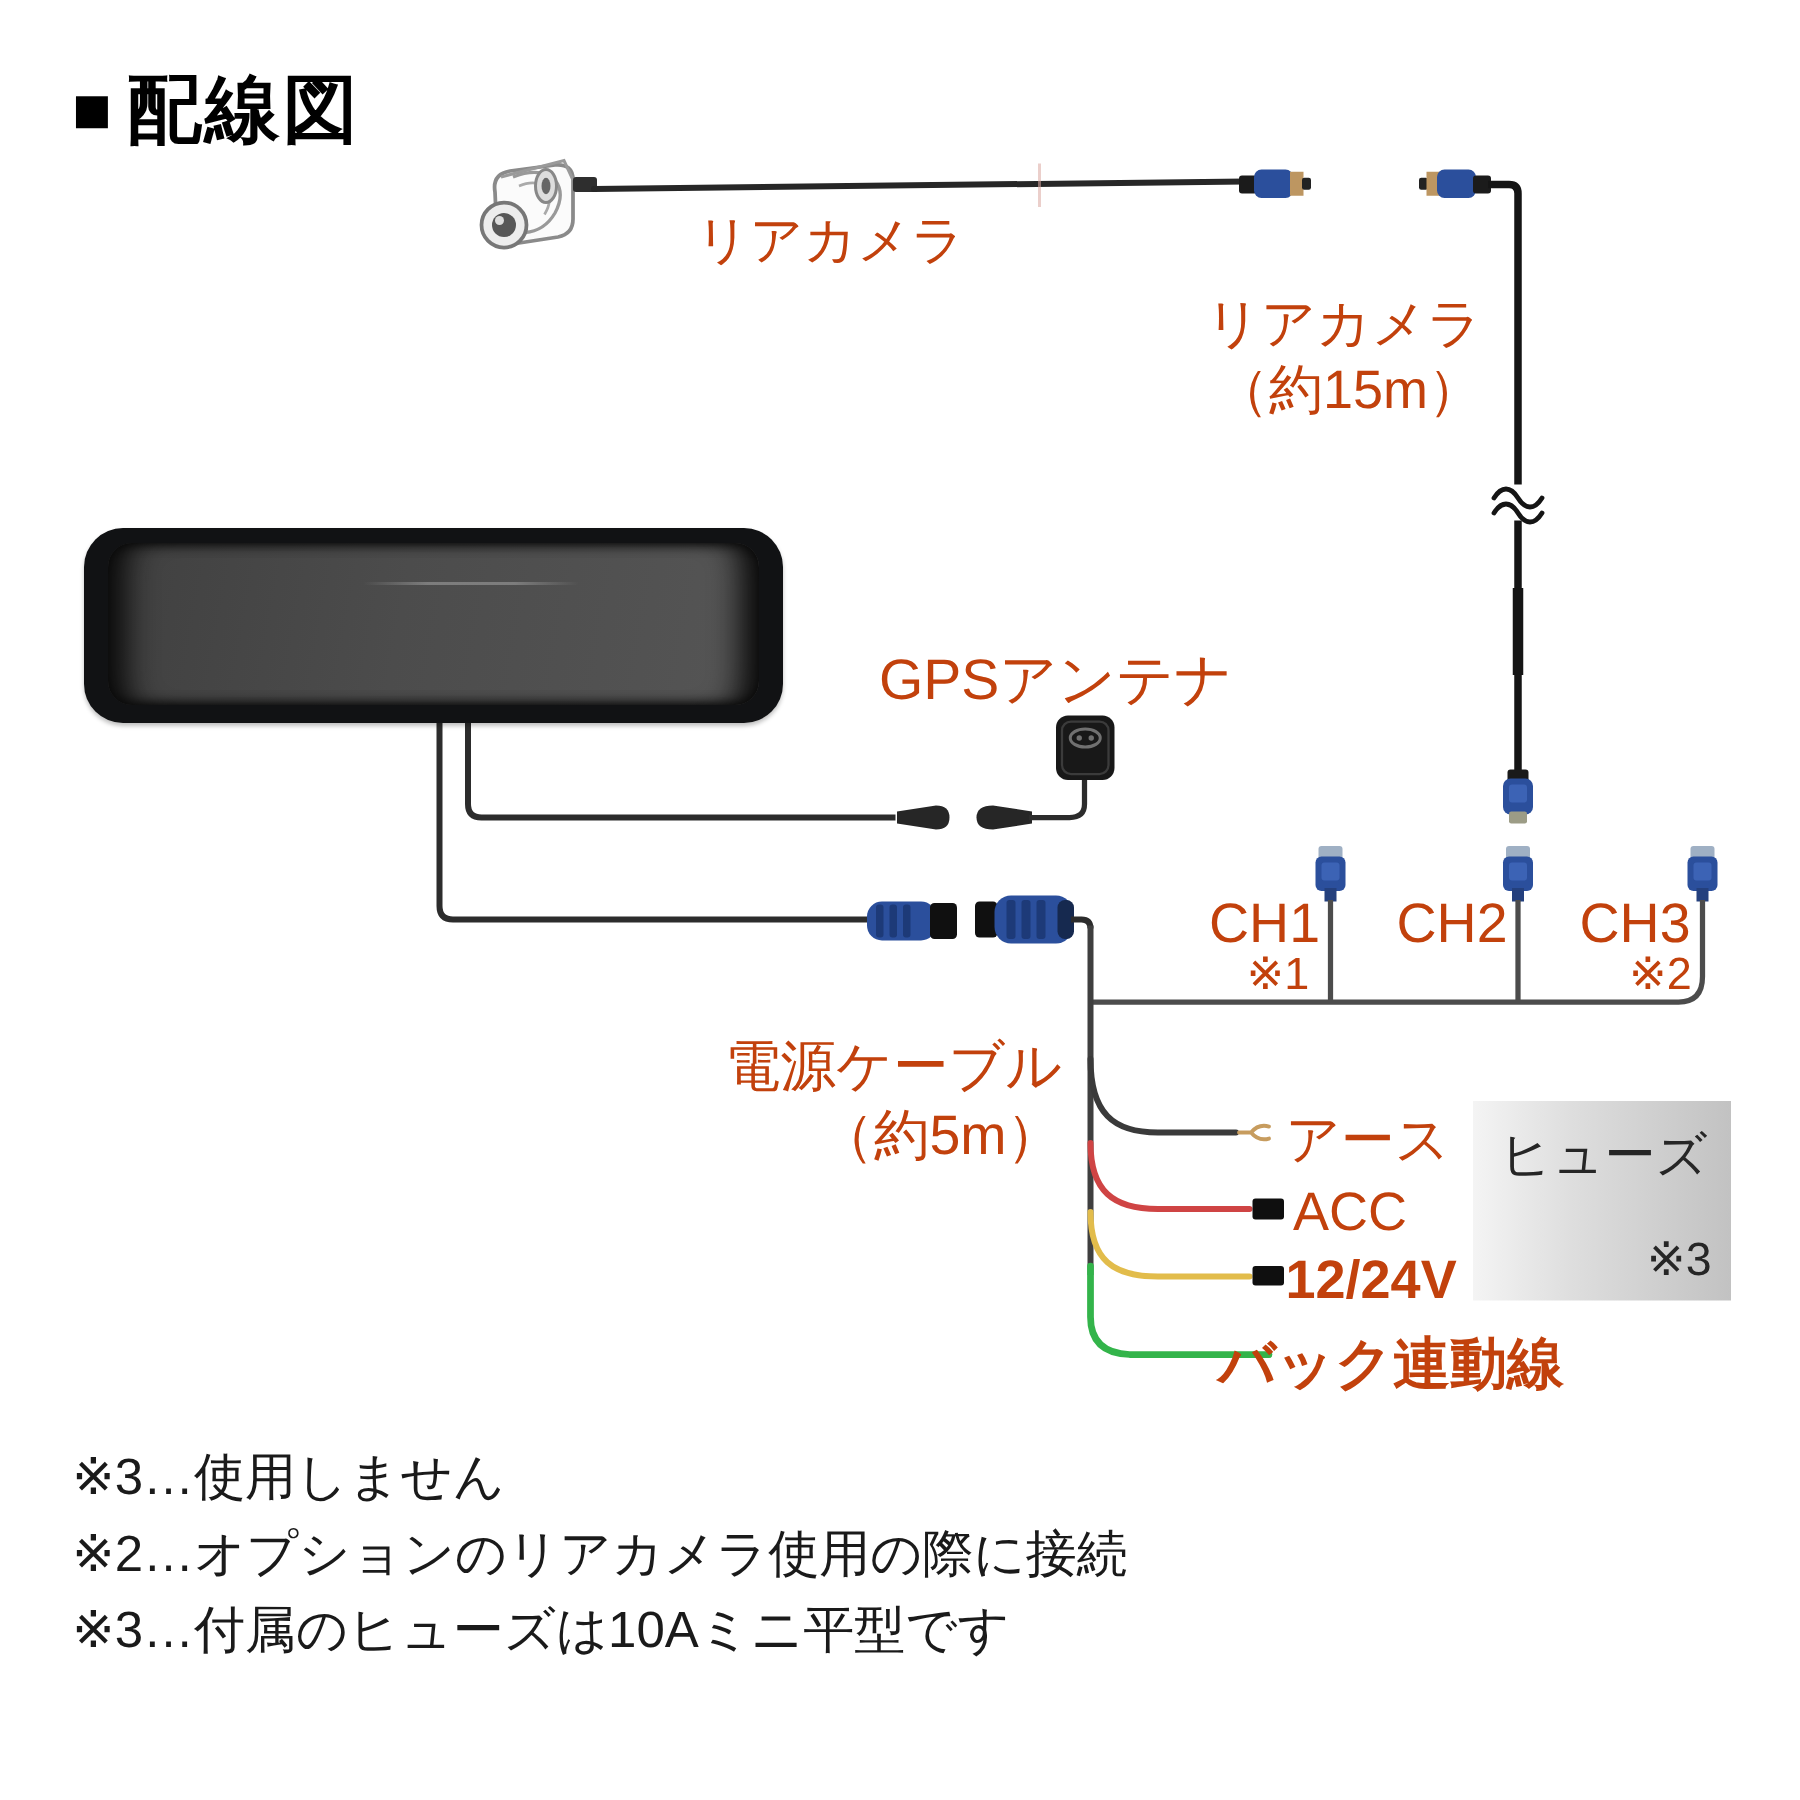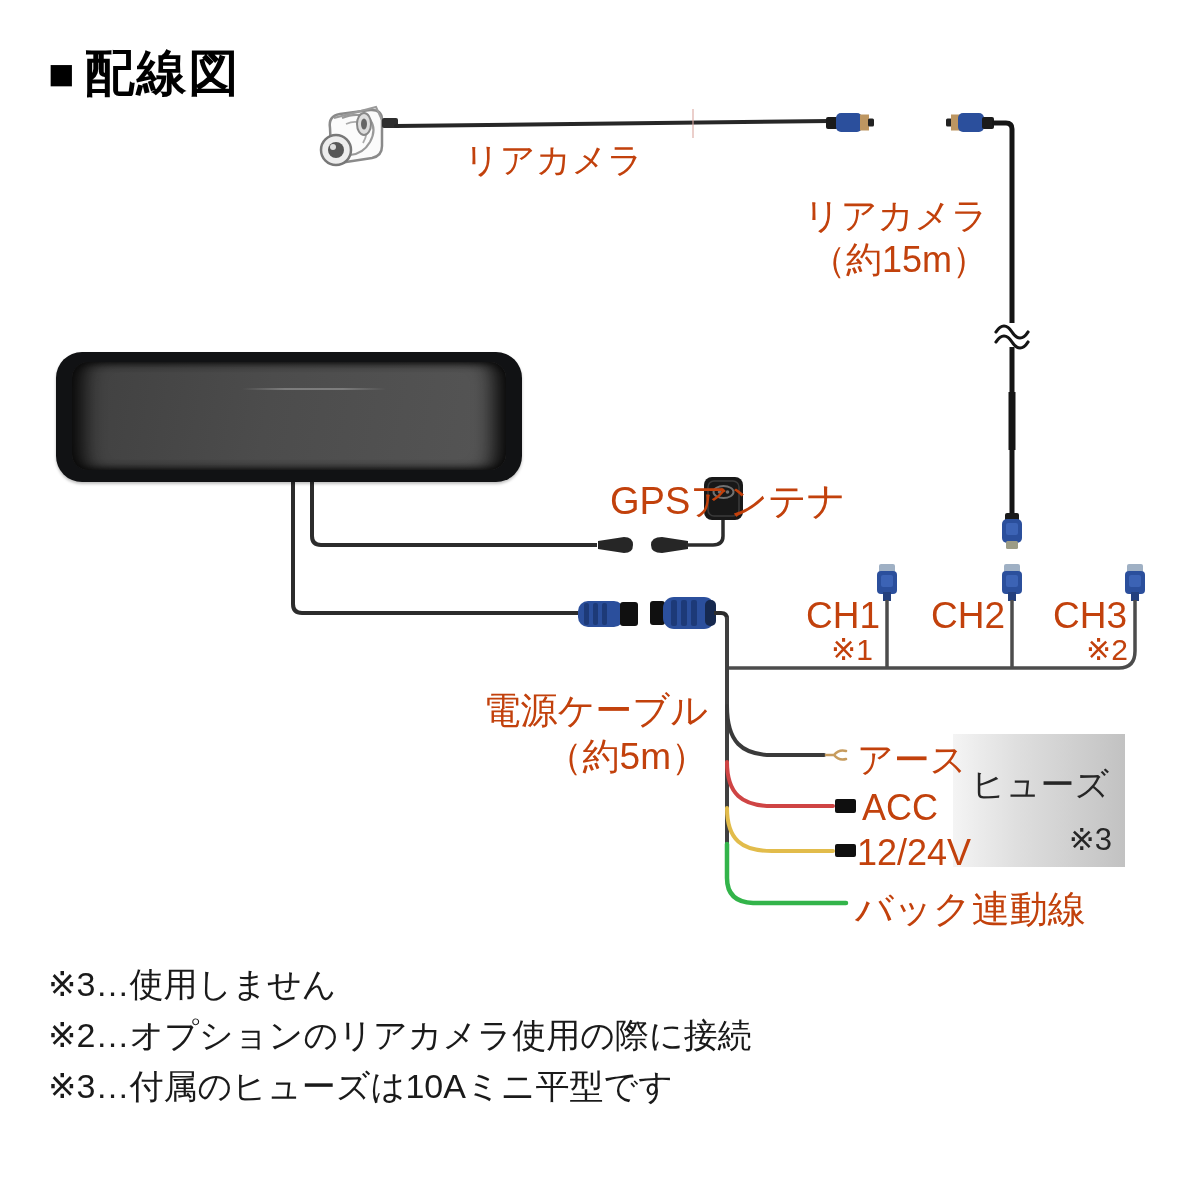--- a/index.html
+++ b/index.html
@@ -24,23 +24,23 @@
     position:absolute;left:16px;right:16px;top:10px;bottom:12px;border-radius:16px;
     background:linear-gradient(100deg,#404040 0%,#4c4c4c 45%,#555555 100%);
     box-shadow:inset 26px 0 20px -14px #0a0a0a, inset -26px 0 20px -14px #0a0a0a,
                inset 0 6px 8px -5px #000, inset 0 -6px 8px -5px #000;
   }
   .mirror .gloss{
     position:absolute;left:170px;right:120px;top:26px;height:2px;border-radius:1px;
     background:linear-gradient(90deg,rgba(120,120,120,0) 0%,rgba(130,130,130,.9) 30%,rgba(130,130,130,.9) 70%,rgba(120,120,120,0) 100%);
   }
   .fusebox{
-    position:absolute;left:953px;top:734px;width:172px;height:133px;z-index:2;
+    position:absolute;left:982px;top:734px;width:172px;height:133px;z-index:2;
     background:linear-gradient(90deg,#f4f4f4 0%,#dedede 38%,#c2c2c2 100%);
-    box-sizing:border-box;padding:28px 0 0 18px;
+    box-sizing:border-box;padding:14px 0 0 18px;
     font-size:34px;line-height:45px;color:#262626;
   }
   .fusebox .fb-note{position:absolute;right:13px;bottom:5px;font-size:31px;color:#262626;}
   .footnotes{position:absolute;left:48px;top:962px;z-index:3;font-size:34px;color:#1a1a1a;}
   .footnotes div{height:51px;}
 </style>
 </head>
 <body>
 
 <div class="canvas">
@@ -179,37 +179,37 @@
     </div>
   </div>
 
   <div class="lbl" style="left:464px;top:137px;font-size:35px;">リアカメラ</div>
 
   <div class="lbl rt" style="left:760px;top:194px;width:228px;font-size:36px;line-height:44px;">
     <div>リアカメラ</div>
     <div>（約15m）</div>
   </div>
 
-  <div class="lbl" style="left:610px;top:428px;font-size:38px;margin-top:48px;">GPSアンテナ</div>
+  <div class="lbl" style="left:586px;top:428px;font-size:38px;">GPSアンテナ</div>
 
   <div class="lbl rt" style="left:470px;top:688px;width:238px;font-size:37px;line-height:46px;">
     <div>電源ケーブル</div>
     <div>（約5m）</div>
   </div>
 
   <div class="lbl" style="left:806px;top:595px;font-size:37px;">CH1</div>
   <div class="lbl" style="left:831px;top:632px;font-size:30px;">※1</div>
   <div class="lbl" style="left:931px;top:595px;font-size:37px;">CH2</div>
   <div class="lbl" style="left:1053px;top:595px;font-size:37px;">CH3</div>
   <div class="lbl" style="left:1086px;top:632px;font-size:30px;">※2</div>
 
   <div class="lbl" style="left:857px;top:736px;font-size:36px;">アース</div>
   <div class="lbl" style="left:862px;top:787px;font-size:36px;">ACC</div>
-  <div class="lbl" style="left:857px;top:832px;font-size:36px;">12/24V</div>
-  <div class="lbl" style="left:855px;top:884px;font-size:38px;">バック連動線</div>
+  <div class="lbl" style="left:857px;top:832px;font-size:36px;font-weight:bold;">12/24V</div>
+  <div class="lbl" style="left:812px;top:884px;font-size:38px;font-weight:bold;">バック連動線</div>
 
   <div class="fusebox">
     <div>ヒューズ</div>
     <div class="fb-note">※3</div>
   </div>
 
   <div class="footnotes">
     <div>※3…使用しません</div>
     <div>※2…オプションのリアカメラ使用の際に接続</div>
     <div>※3…付属のヒューズは10Aミニ平型です</div>

